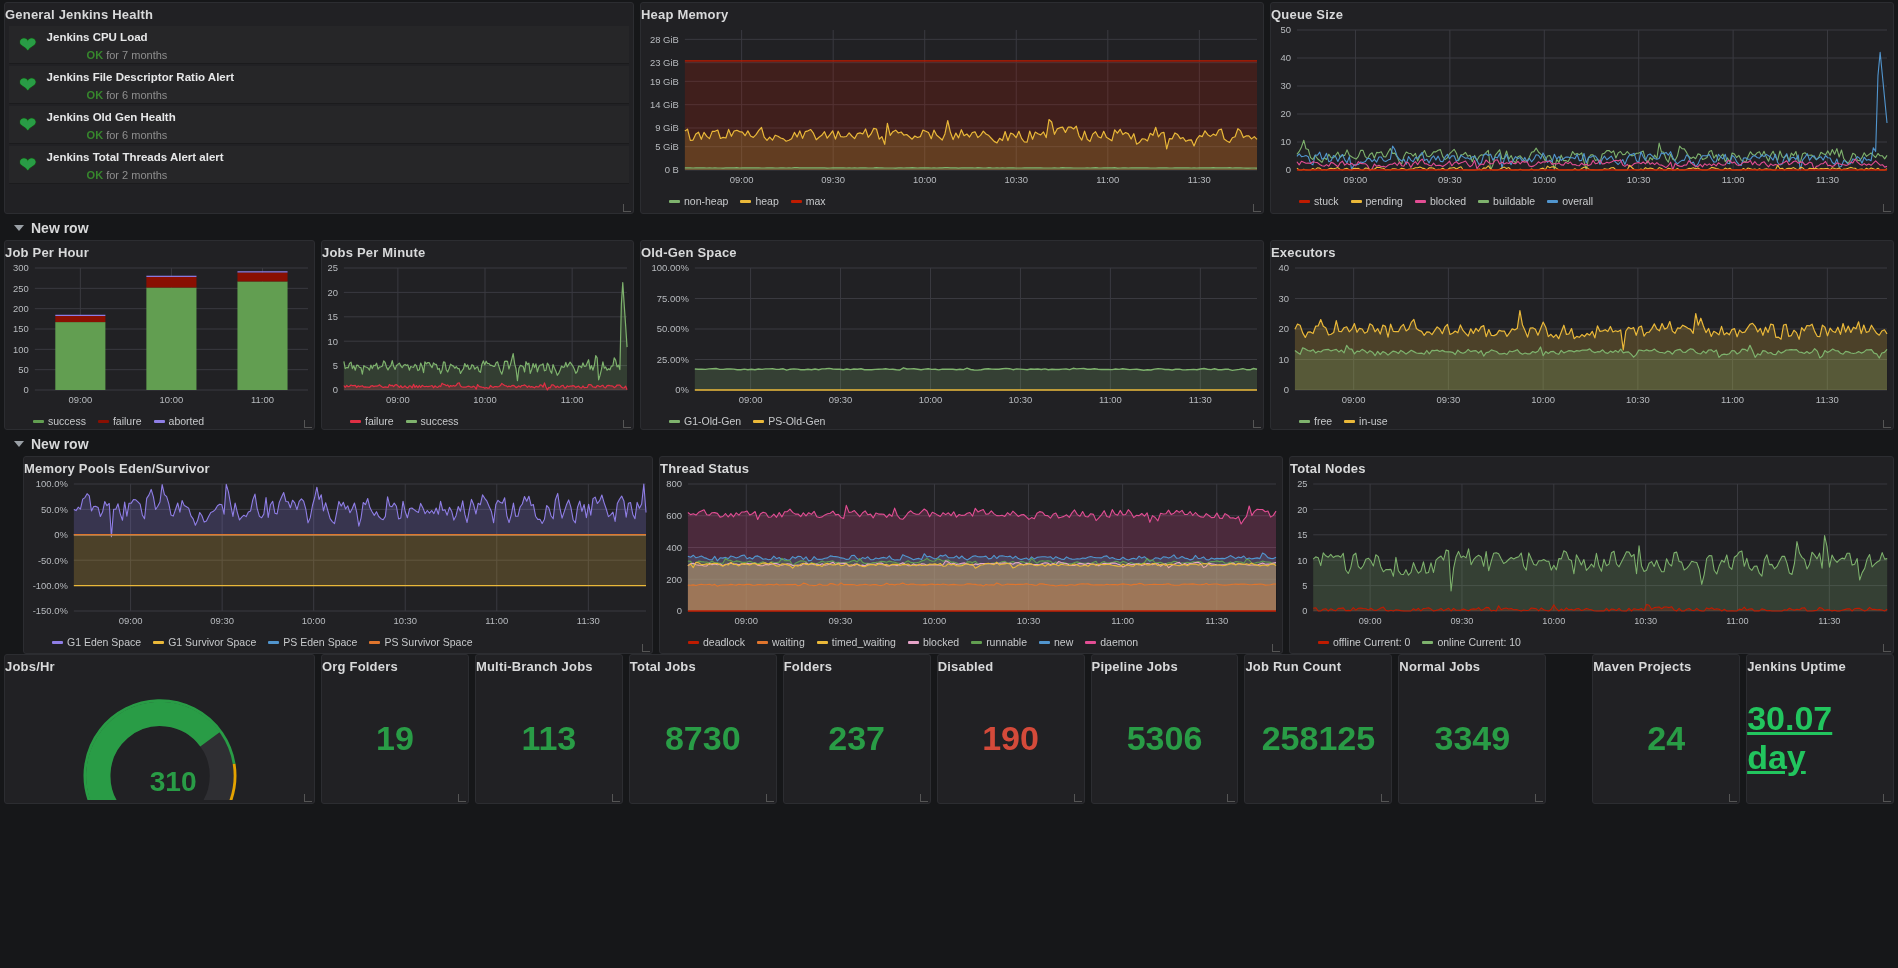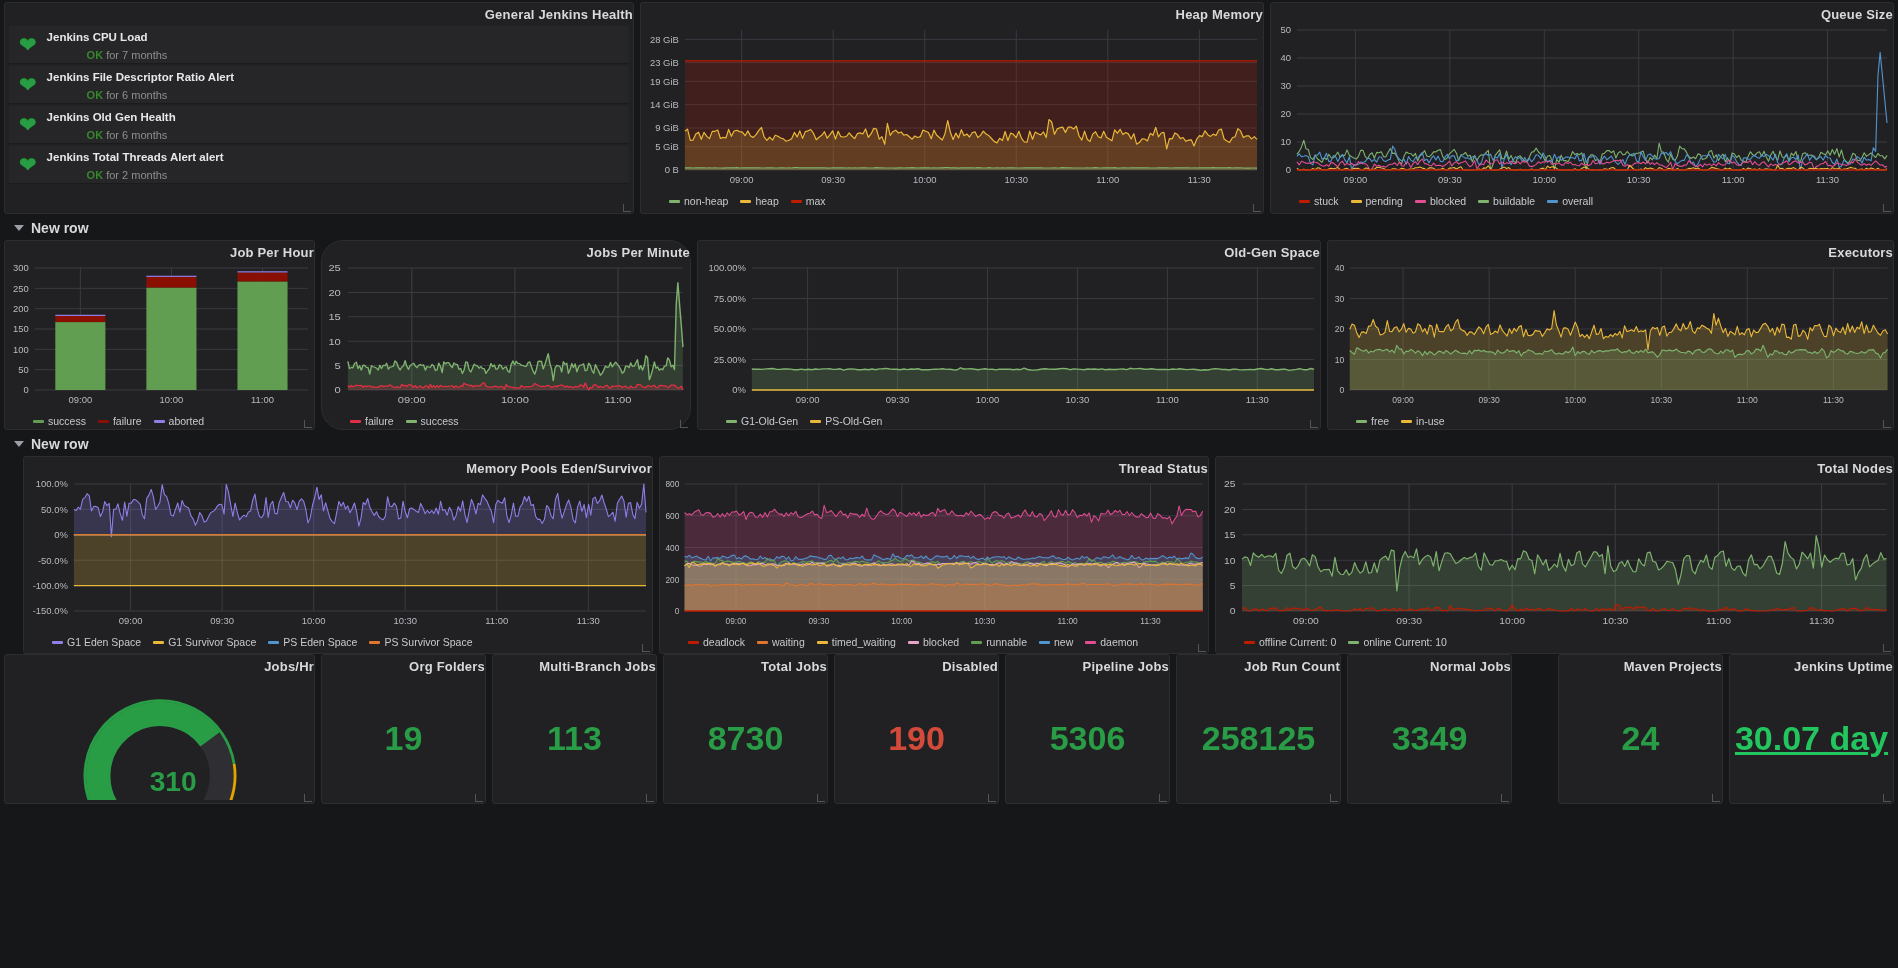--- a/index.html
+++ b/index.html
@@ -13,21 +13,21 @@
   .dash { width: 1898px; height: 968px; padding: 2px 4px 0 4px; }
 
   
   .panel {
     background: #212124;
     border: 1px solid #2c2d31;
     border-radius: 3px;
     position: relative;
   }
   .panel-title {
-    text-align: right;
+    text-align: left;
     font-size: 13px;
     font-weight: bold;
     color: #d8d9da;
     padding: 4px 0 2px 0;
     letter-spacing: .2px;
   }
   .resize-grip {
     position: absolute; right: 2px; bottom: 1px;
     width: 8px; height: 8px;
     border-left: 1px solid #555; border-bottom: 1px solid #555;
@@ -276,21 +276,21 @@
             <span>failure</span>
           </span>
           <span class="lg">
             <i style="background: rgb(143, 126, 230);"></i>
             <span>aborted</span>
           </span>
         </div>
       <div class="resize-grip"></div>
     </div>
 
-    <div class="panel" style="width:370px;border-radius:22px;">
+    <div class="panel" style="width:313px;">
       <div class="panel-title">Jobs Per Minute</div>
       <div class="gwrap">
         <svg id="svg-jobs-per-minute" viewBox="0 0 313 150" preserveAspectRatio="none" height="150">
             <line x1="22" y1="128" x2="307" y2="128" stroke="#3a3a40" stroke-width="1"></line>
             <text x="16" y="131.5" fill="#b8bbbf" font-size="9.5" text-anchor="end">0</text>
             <line x1="22" y1="103.6" x2="307" y2="103.6" stroke="#3a3a40" stroke-width="1"></line>
             <text x="16" y="107.1" fill="#b8bbbf" font-size="9.5" text-anchor="end">5</text>
             <line x1="22" y1="79.19999999999999" x2="307" y2="79.19999999999999" stroke="#3a3a40" stroke-width="1"></line>
             <text x="16" y="82.69999999999999" fill="#b8bbbf" font-size="9.5" text-anchor="end">10</text>
             <line x1="22" y1="54.8" x2="307" y2="54.8" stroke="#3a3a40" stroke-width="1"></line>
@@ -471,21 +471,21 @@
             <span>PS Eden Space</span>
           </span>
           <span class="lg">
             <i style="background: rgb(224, 117, 45);"></i>
             <span>PS Survivor Space</span>
           </span>
         </div>
       <div class="resize-grip"></div>
     </div>
 
-    <div class="panel" style="width:550px;">
+    <div class="panel" style="width:624px;">
       <div class="panel-title">Thread Status</div>
       <div class="gwrap">
         <svg id="svg-thread-status" viewBox="0 0 624 155" preserveAspectRatio="none" height="155">
             <line x1="28" y1="133" x2="618" y2="133" stroke="#3a3a40" stroke-width="1"></line>
             <text x="22" y="136.5" fill="#b8bbbf" font-size="9.5" text-anchor="end">0</text>
             <line x1="28" y1="101.25" x2="618" y2="101.25" stroke="#3a3a40" stroke-width="1"></line>
             <text x="22" y="104.75" fill="#b8bbbf" font-size="9.5" text-anchor="end">200</text>
             <line x1="28" y1="69.5" x2="618" y2="69.5" stroke="#3a3a40" stroke-width="1"></line>
             <text x="22" y="73" fill="#b8bbbf" font-size="9.5" text-anchor="end">400</text>
             <line x1="28" y1="37.75" x2="618" y2="37.75" stroke="#3a3a40" stroke-width="1"></line>
@@ -625,20 +625,25 @@
         <div class="panel-title">Multi-Branch Jobs</div>
         <div class="stat-val" style="color: rgb(41, 156, 70);">113</div>
         <div class="resize-grip"></div>
       </div>
       <div class="panel" style="flex: 1 1 0%;">
         <div class="panel-title">Total Jobs</div>
         <div class="stat-val" style="color: rgb(41, 156, 70);">8730</div>
         <div class="resize-grip"></div>
       </div>
       <div class="panel" style="flex: 1 1 0%;">
+        <div class="panel-title">Folders</div>
+        <div class="stat-val" style="color: rgb(41, 156, 70);">237</div>
+        <div class="resize-grip"></div>
+      </div>
+      <div class="panel" style="flex: 1 1 0%;">
         <div class="panel-title">Disabled</div>
         <div class="stat-val" style="color: rgb(212, 74, 58);">190</div>
         <div class="resize-grip"></div>
       </div>
       <div class="panel" style="flex: 1 1 0%;">
         <div class="panel-title">Pipeline Jobs</div>
         <div class="stat-val" style="color: rgb(41, 156, 70);">5306</div>
         <div class="resize-grip"></div>
       </div>
       <div class="panel" style="flex: 1 1 0%;">

